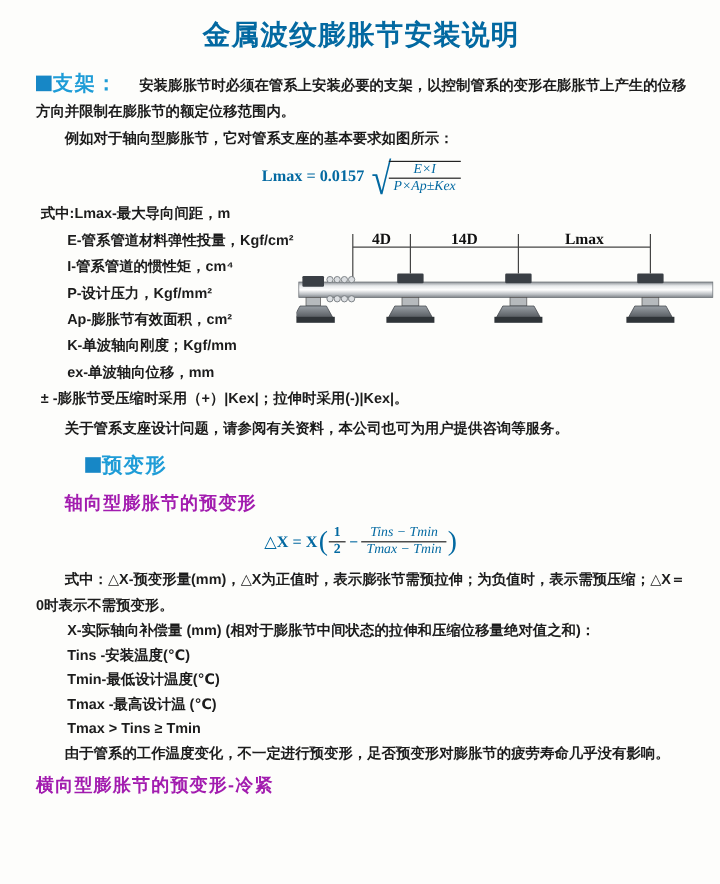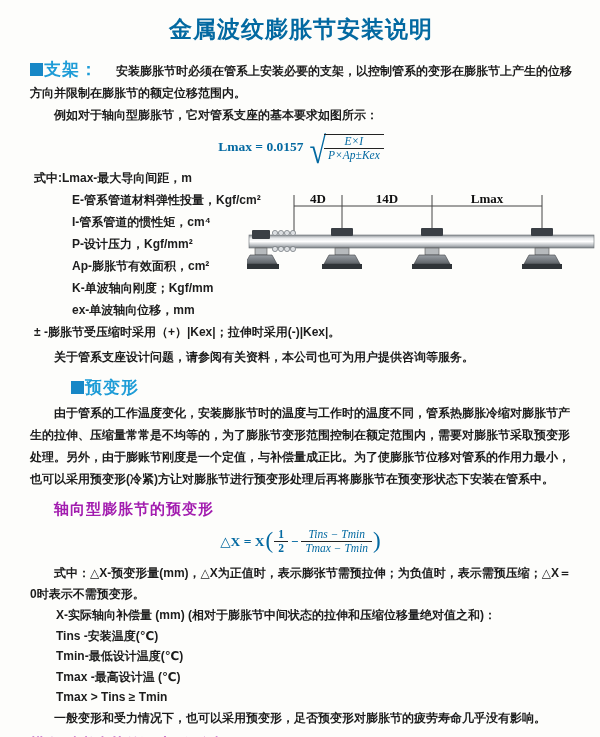--- a/index.html
+++ b/index.html
@@ -33,21 +33,21 @@
   }
   .sec-lead{margin-left:18px;}
   .sub-head{
     color:#a21caf;font-size:15px;font-weight:bold;letter-spacing:1px;
     margin:10px 0 6px 24px;
   }
 
   
   .def-line{font-size:12px;font-weight:600;line-height:22px;white-space:nowrap;}
   .d-first{margin-left:4px;}
-  .d-item{margin-left:42px;}
+  .d-item{margin-left:26px;}
   .def-line2{font-size:12px;font-weight:600;line-height:20.5px;margin-left:26px;}
 
   
   .formula-row{
     display:flex;justify-content:center;align-items:center;
     font-family:"Liberation Serif","DejaVu Serif",serif;
     color:#0369a1;
   }
   .f-lmax{margin:8px 0 6px 0;}
   .f-dx{margin:9px 0 8px 0;}
@@ -105,21 +105,20 @@
       <div class="def-line d-item">Ap-膨胀节有效面积，cm²</div>
       <div class="def-line d-item">K-单波轴向刚度；Kgf/mm</div>
       <div class="def-line d-item">ex-单波轴向位移，mm</div>
       <div class="def-line d-first">± -膨胀节受压缩时采用（+）|Kex|；拉伸时采用(-)|Kex|。</div>
     </div>
 
     <p class="para indent2" style="margin-top:5px;">关于管系支座设计问题，请参阅有关资料，本公司也可为用户提供咨询等服务。</p>
 
     <p class="para sec-row" style="margin-top:11px;margin-left:41px;"><span class="sq"></span><span class="sec-head">预变形</span></p>
 
-    <p class="para indent2" style="line-height:22px;">由于管系的工作温度变化，安装膨胀节时的温度与工作时的温度不同，管系热膨胀冷缩对膨胀节产生的拉伸、压缩量常常是不均等的，为了膨胀节变形范围控制在额定范围内，需要对膨胀节采取预变形处理。另外，由于膨账节刚度是一个定值，与补偿量成正比。为了使膨胀节位移对管系的作用力最小，也可以采用预变形(冷紧)方让对膨胀节进行预变形处理后再将膨胀节在预变形状态下安装在管系中。</p>
 
     <h3 class="sub-head">轴向型膨胀节的预变形</h3>
 
     <div class="formula-row f-dx">
       <span class="f-lhs">△X = X</span>
       <span class="bigparen">(</span>
       <span class="frac bd">
         <span class="num">1</span>
         <span class="den">2</span>
       </span>
@@ -134,21 +133,21 @@
     <p class="para indent2" style="line-height:21px;">式中：△X-预变形量(mm)，△X为正值时，表示膨张节需预拉伸；为负值时，表示需预压缩；△X＝0时表示不需预变形。</p>
 
     <div>
       <div class="def-line2">X-实际轴向补偿量 (mm) (相对于膨胀节中间状态的拉伸和压缩位移量绝对值之和)：</div>
       <div class="def-line2">Tins -安装温度(℃)</div>
       <div class="def-line2">Tmin-最低设计温度(℃)</div>
       <div class="def-line2">Tmax -最高设计温 (℃)</div>
       <div class="def-line2">Tmax &gt; Tins ≥ Tmin</div>
     </div>
 
-    <p class="para indent2" style="line-height:20.5px;">一般变形和受力情况下，也可以采用预变形，足否预变形对膨胀节的疲劳寿命几乎没有影响。</p>
+    <p class="para indent2" style="line-height:20.5px;">由于管系的工作温度变化，不一定进行预变形，足否预变形对膨胀节的疲劳寿命几乎没有影响。</p>
 
     <h3 class="sub-head" style="margin-left:0;margin-top:7px;">横向型膨胀节的预变形-冷紧</h3>
 
   </div>
 
   <div class="diagram">
     <svg width="350" height="100" viewBox="0 0 350 100">
       <defs>
         <linearGradient id="pipeGrad" x1="0" y1="0" x2="0" y2="1">
           <stop offset="0" stop-color="#8a8f94"></stop>

